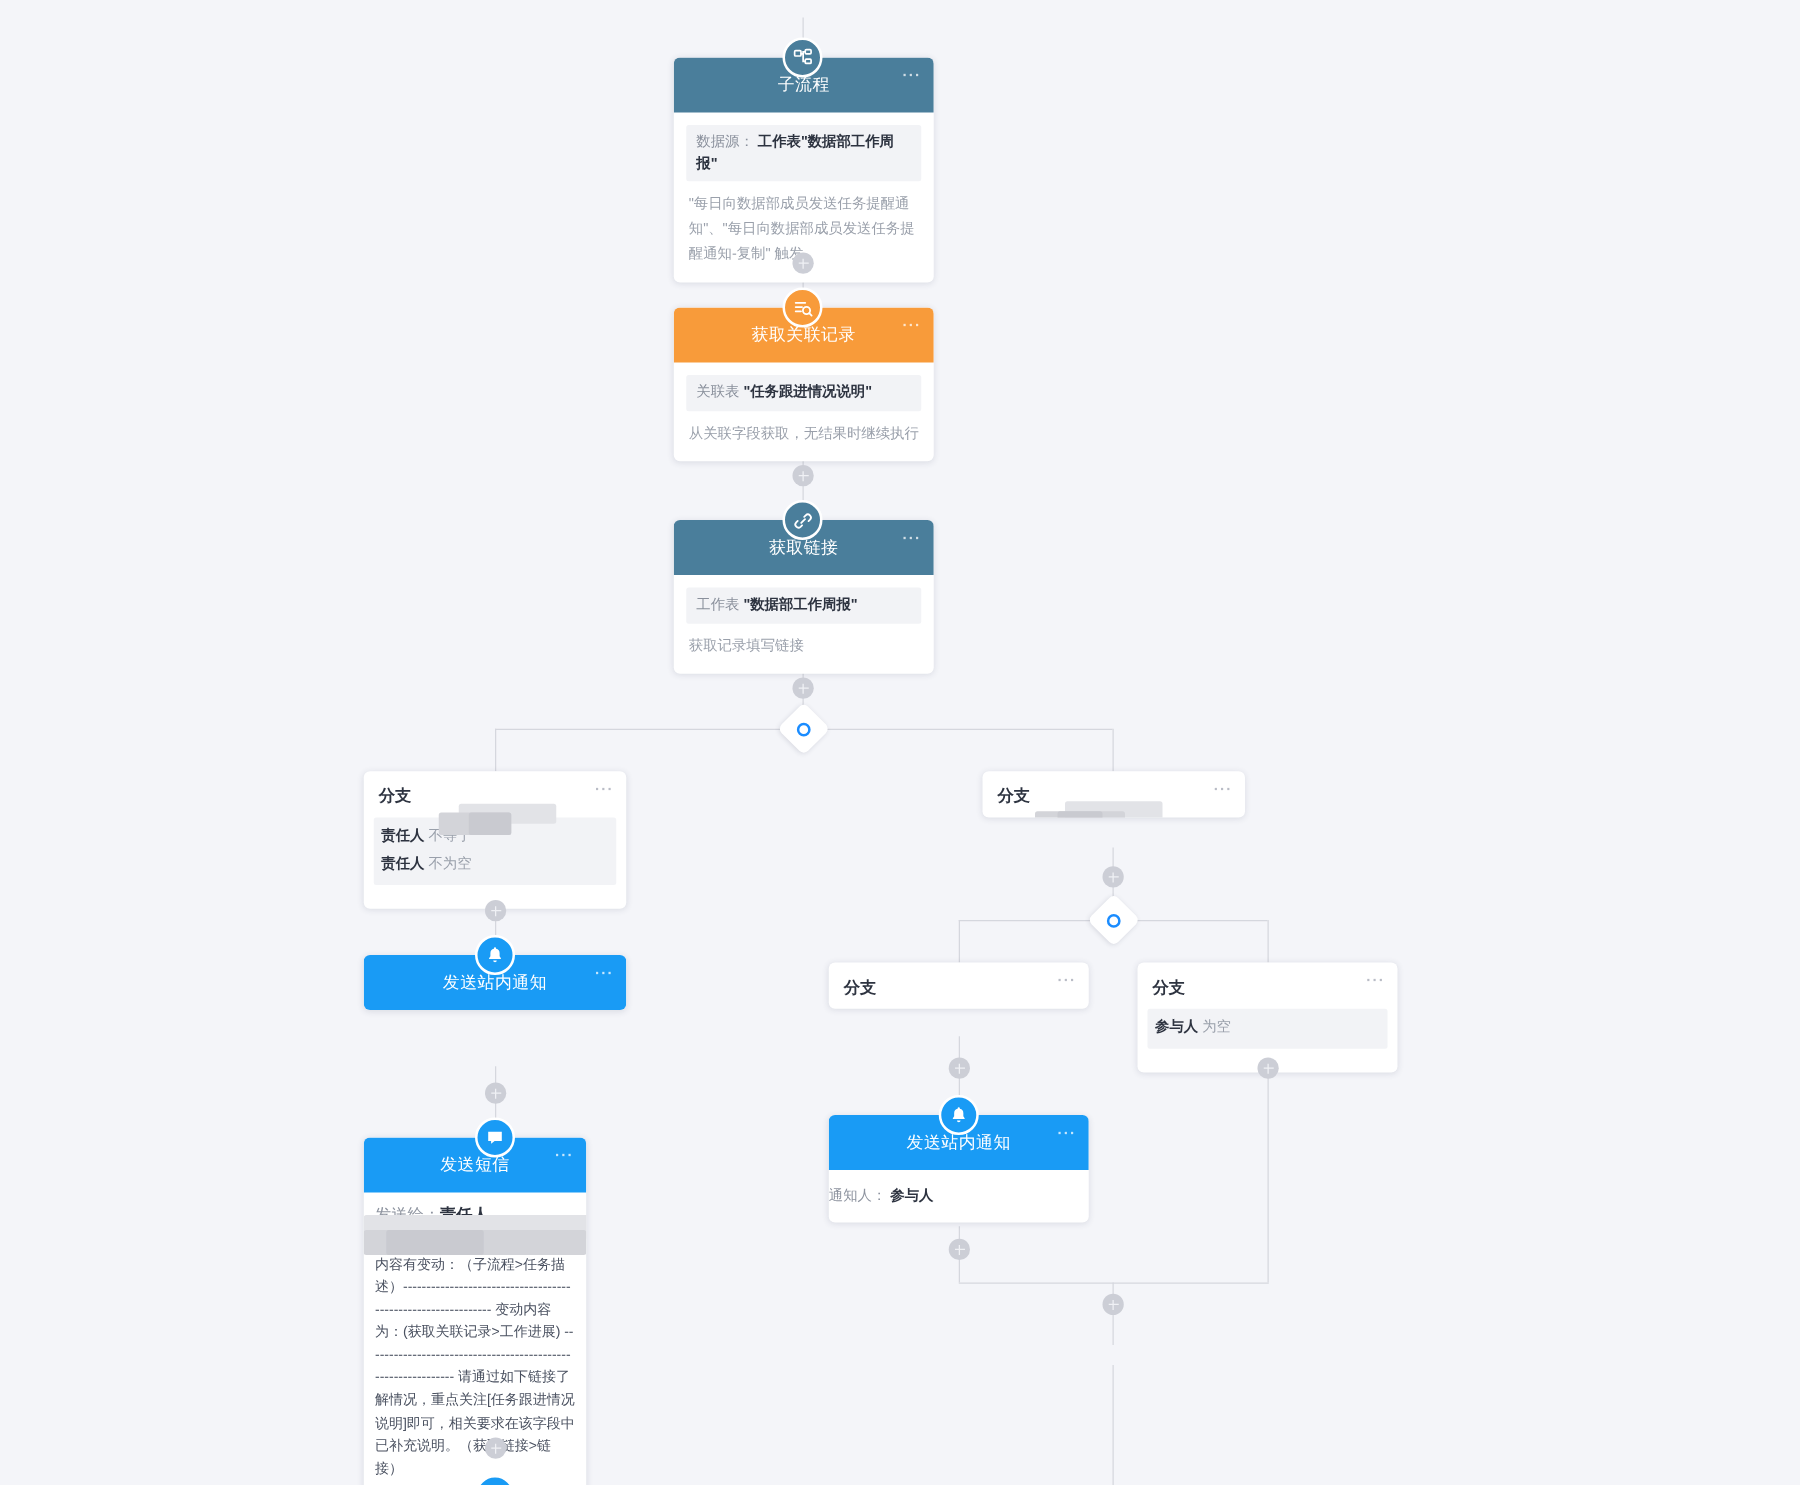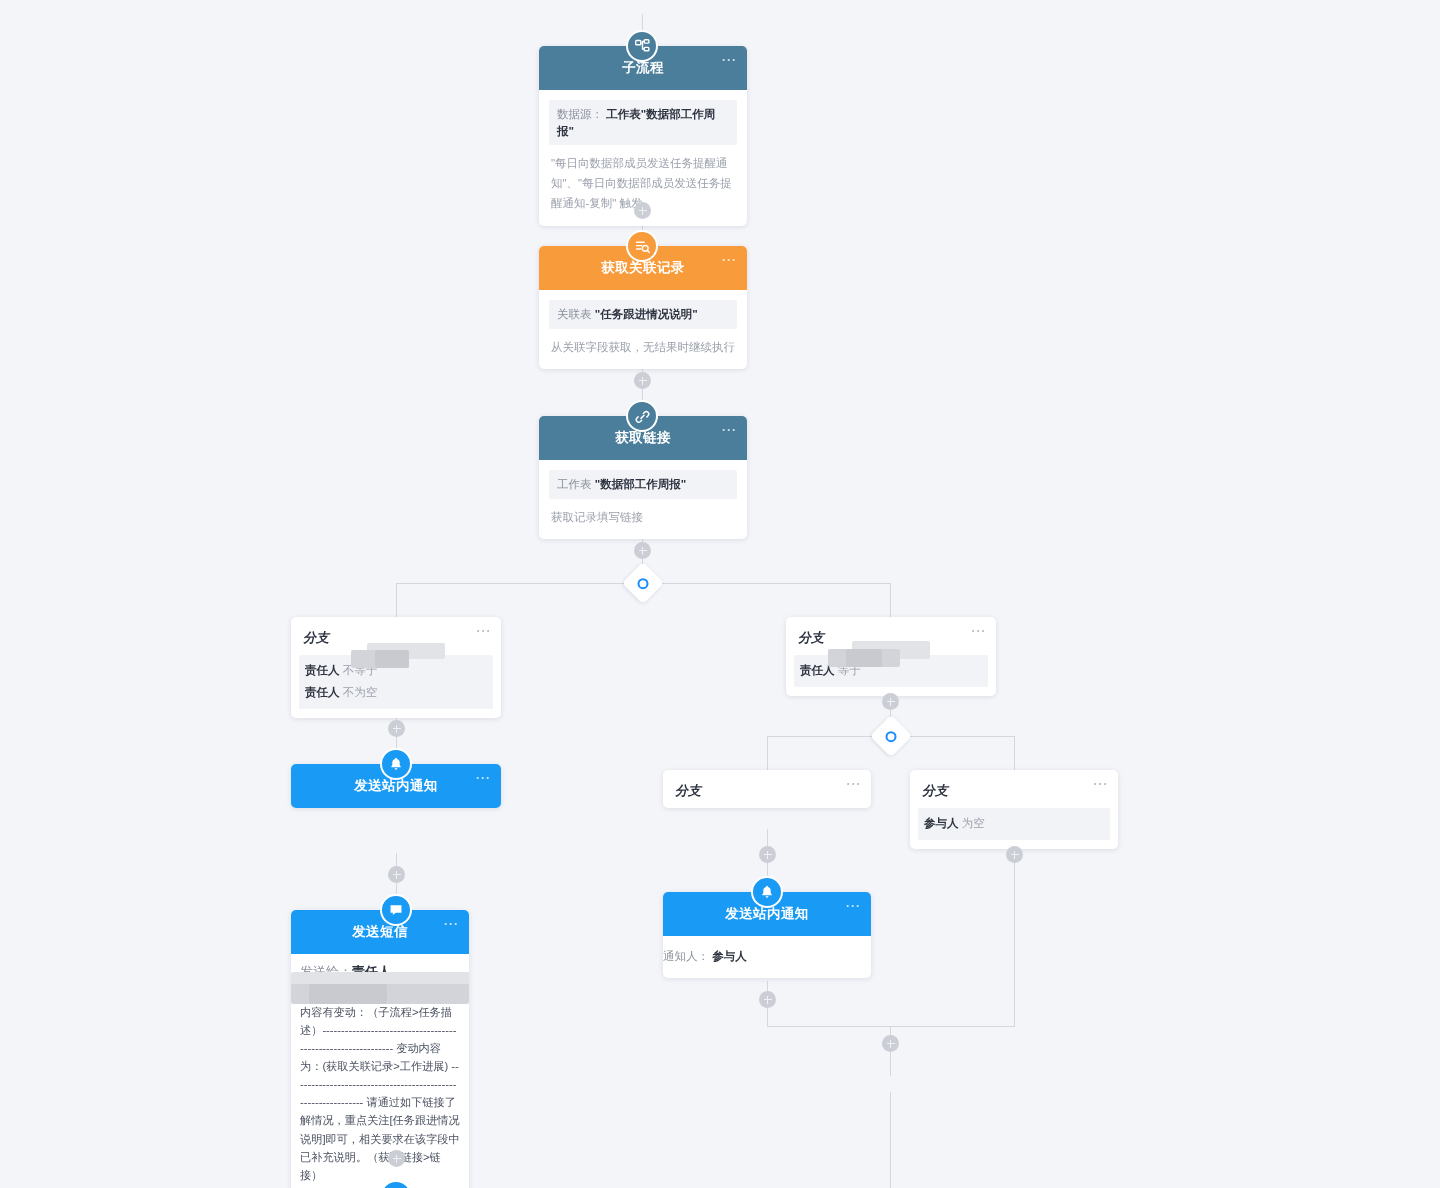--- a/index.html
+++ b/index.html
@@ -63,21 +63,21 @@
     z-index: 4;
   }
   .node-head {
     height: 44px;
     display: flex; align-items: center; justify-content: center;
     position: relative;
   }
   .node-title {
     color: #ffffff;
     font-size: 13.5px;
-    font-weight: bold;
+    font-weight: normal;
     letter-spacing: .4px;
   }
   .dots {
     position: absolute; right: 10px; top: 8px;
     color: rgba(255,255,255,.75);
     font-size: 12px; line-height: 1;
     letter-spacing: 1px;
     font-weight: bold;
   }
   .dots.dark { color: #b9bcc6; }
@@ -125,26 +125,25 @@
     position: absolute;
     background: #ffffff;
     border-radius: 5px;
     box-shadow: 0 1px 5px rgba(40,50,80,.12);
     z-index: 4;
     overflow: hidden;
   }
   .branch-head {
     position: relative;
     padding: 11px 12px 8px 12px;
-    font-style: italic;
   }
   .branch-head .btitle {
     font-size: 13px; font-weight: bold; color: #2d3340;
   }
-  .branch-body { padding: 0 8px 9px 8px; }
+  .branch-body { padding: 0 8px 19px 8px; }
   .cond-wrap { background: #f2f3f6; padding: 5px 0; border-radius: 2px; }
   .cond {
     font-size: 11.5px; line-height: 1.9;
     padding: 0 6px;
     color: #9aa0ab;
     white-space: nowrap;
   }
   .cond b { color: #2d3340; font-weight: bold; }
   .redact-abs { position: absolute; border-radius: 2px; z-index: 7; }
   .r-l1 { background: #e2e3e7; }
@@ -298,28 +297,20 @@
     <div class="redact-abs r-l1" style="left:76px; top:26px; width:78px; height:16px;"></div>
     <div class="redact-abs r-l2" style="left:60px; top:33px; width:58px; height:18px;"></div>
     <div class="redact-abs r-l3" style="left:84px; top:33px; width:34px; height:18px;"></div>
   </div>
 
   <div class="branch" style="left:786px; top:617px; width:210px;">
     <div class="branch-head">
       <span class="btitle">分支</span>
       <span class="dots dark">···</span>
     </div>
-    <div class="branch-body">
-      <div class="cond-wrap">
-        <div class="cond">
-          <b>责任人</b>
-          <span>等于</span>
-        </div>
-      </div>
-    </div>
     <div class="redact-abs r-l1" style="left:66px; top:24px; width:78px; height:18px;"></div>
     <div class="redact-abs r-l2" style="left:42px; top:32px; width:72px; height:18px;"></div>
     <div class="redact-abs r-l3" style="left:60px; top:32px; width:36px; height:18px;"></div>
   </div>
 
   <div class="badge b-blue" style="left:380px; top:748px;">
     <svg width="16" height="16" viewBox="0 0 20 20" fill="#ffffff">
       <path d="M10 2.2a1.1 1.1 0 0 1 1.1 1.1v.5a4.6 4.6 0 0 1 3.5 4.5v3l1.3 1.9c.2.4 0 .9-.5.9H4.6c-.5 0-.7-.5-.5-.9l1.3-1.9v-3a4.6 4.6 0 0 1 3.5-4.5v-.5A1.1 1.1 0 0 1 10 2.2z"></path>
       <path d="M8.2 15.4h3.6a1.8 1.8 0 0 1-3.6 0z"></path>
     </svg>

